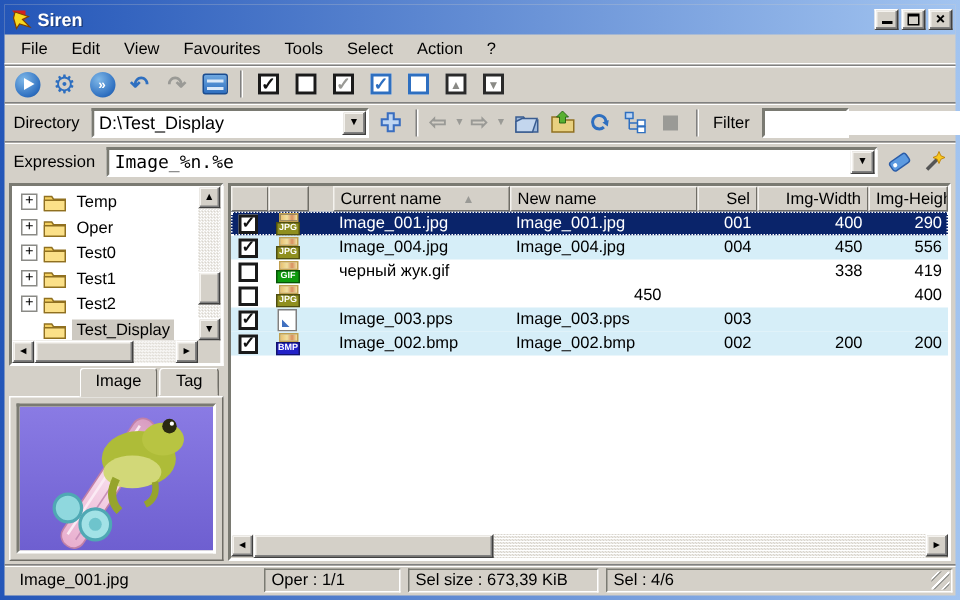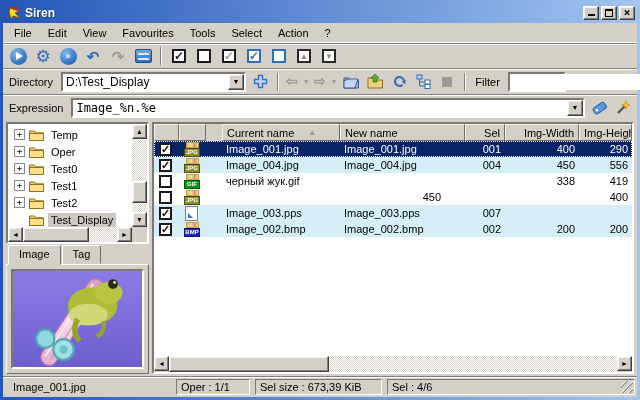--- a/index.html
+++ b/index.html
@@ -80,21 +80,21 @@
 
   .vscroll { position:absolute; top:0; right:0; bottom:15px; width:15px; background:#D4D0C8; display:flex; flex-direction:column; }
   .hscroll { position:absolute; left:0; right:15px; bottom:0; height:15px; background:#D4D0C8; display:flex; }
   .sb-corner { position:absolute; right:0; bottom:0; width:15px; height:15px; background:#D4D0C8; }
   .sb-btn { width:15px; height:15px; flex:0 0 auto; display:flex; align-items:center; justify-content:center; font-size:7px; color:#000; }
   .sb-track { flex:1; background:#fff; background-image:conic-gradient(#d9d5cd 25%, transparent 0 50%, #d9d5cd 0 75%, transparent 0); background-size:2px 2px; position:relative; }
   .sb-thumb { position:absolute; background:#D4D0C8; }
   .v-thumb { left:0; right:0; height:22px; top:58%; }
   .h-thumb { top:0; bottom:0; }
 
-  .tabs { height:20px; display:flex; align-items:flex-end; padding:3px 2px 0 2px; flex:0 0 auto; position:relative; z-index:2; }
+  .tabs { height:20px; display:flex; align-items:flex-end; padding:3px 2px 0 2px; flex:0 0 auto; position:relative; z-index:2;justify-content:flex-end; }
   .tab { padding:2px 10px 3px 10px; border:1px solid; border-color:#fff #6f6d66 transparent #fff; background:#D4D0C8;
          border-radius:3px 3px 0 0; margin-right:1px; }
   .tab.active { padding-bottom:4px; margin-bottom:-1px; background:#D4D0C8; position:relative; z-index:3; }
 
   .imgframe { flex:1; border:1px solid; border-color:#fff #6f6d66 #6f6d66 #fff; background:#D4D0C8; padding:4px; min-height:0; }
   .imginner { width:100%; height:100%; border:2px solid; border-color:#7a7a72 #fff #fff #7a7a72; overflow:hidden; }
   .imginner svg { width:100%; height:100%; display:block; }
 
   
   .right { flex:1; display:flex; flex-direction:column; padding:2px 3px 2px 2px; min-width:0; }
@@ -129,21 +129,21 @@
   .ftype.pps::after { content:""; position:absolute; left:4px; bottom:3px; border-left:5px solid #4070C0;
                       border-top:5px solid transparent; }
   .table-hscroll { height:16px; flex:0 0 auto; background:#D4D0C8; display:flex; }
   .table-hscroll .sb-thumb { width:160px; left:0; }
 
   
   .statusbar { height:21px; flex:0 0 auto; border-top:1px solid #808080; box-shadow:0 1px 0 #fff inset;
                display:flex; align-items:center; padding:2px 2px 2px 6px; gap:5px; }
   .st { border:1px solid; border-color:#7a7a72 #fff #fff #7a7a72; height:16px; display:flex; align-items:center; padding:0 4px; white-space:nowrap; overflow:hidden; }
   .st-file { width:162px; border:0; flex:0 0 auto; }
-  .st-oper { width:74px; } .st-dur { width:139px; } .st-size { width:127px; }
+  .st-oper { width:91px; } .st-dur { width:139px; } .st-size { width:127px; }
   .st-sel { flex:1; position:relative; }
   .grip { position:absolute; right:1px; bottom:1px; width:12px; height:12px;
           background:repeating-linear-gradient(135deg, transparent 0 3px, #fff 3px 4px, #9a9a96 4px 5px); }
 </style>
 </head>
 <body>
 
 <div class="frame">
 <div class="win">
 
@@ -527,21 +527,21 @@
                 <span class="rowcheck">✓</span>
               </div>
               <div class="td col-icon" style="padding:0">
                 <span class="ftype pps">
                   
                   
                 </span>
               </div>
               <div class="td col-cur">Image_003.pps</div>
               <div class="td col-new">Image_003.pps</div>
-              <div class="td col-sel num">007</div>
+              <div class="td col-sel num">003</div>
               <div class="td col-w num"></div>
               <div class="td col-h num"></div>
             </div>
 
             <div class="trow checked">
               <div class="td col-check" style="padding:0">
                 <span class="rowcheck">✓</span>
               </div>
               <div class="td col-icon" style="padding:0">
                 <span class="ftype bmp">

